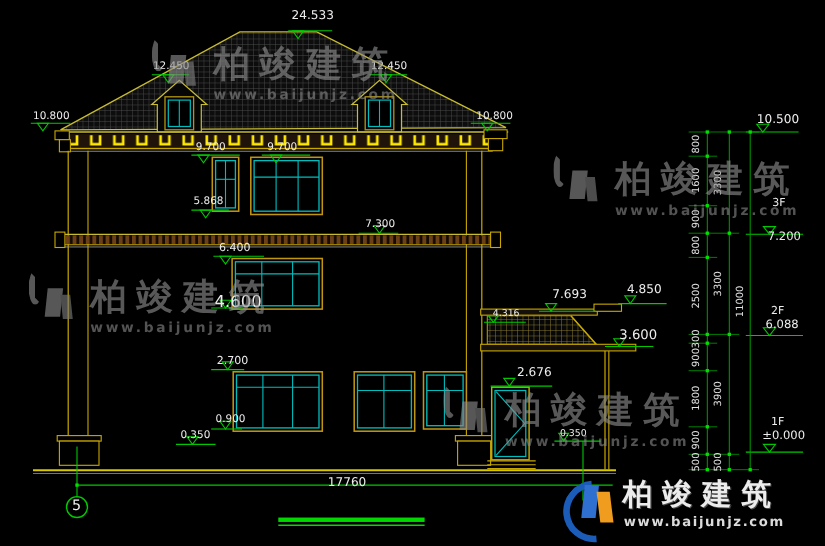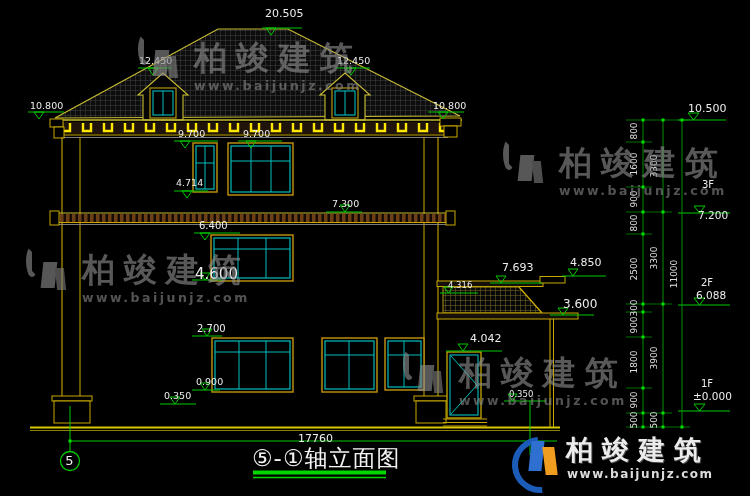--- a/index.html
+++ b/index.html
@@ -254,36 +254,36 @@
     <line x1="530" y1="401" x2="530" y2="455" stroke="#00c800" stroke-width="1"></line>
     <line x1="70" y1="441" x2="557" y2="441" stroke="#00c800" stroke-width="1"></line>
     <rect x="68.5" y="439.5" width="3" height="3" fill="#00e000"></rect>
     <rect x="528.5" y="439.5" width="3" height="3" fill="#00e000"></rect>
     <circle cx="70" cy="461" r="9.5" fill="none" stroke="#00c800" stroke-width="1.3"></circle>
     <rect x="253" y="470.5" width="133" height="4" fill="#00d800"></rect>
     <line x1="253" y1="477.5" x2="386" y2="477.5" stroke="#00d800" stroke-width="1.4"></line>
   </g>
 </svg>
 
-<span class="lbl" style="left:265px;top:8px;font-size:11px">20.505</span>
+<span class="lbl" style="left:265px;top:8px;font-size:11px">24.533</span>
 <span class="lbl" style="left:139px;top:56px;font-size:9.5px">12.450</span>
 <span class="lbl" style="left:337px;top:56px;font-size:9.5px">12.450</span>
 <span class="lbl" style="left:30px;top:101px;font-size:9.5px">10.800</span>
 <span class="lbl" style="left:433px;top:101px;font-size:9.5px">10.800</span>
 <span class="lbl" style="left:178px;top:129px;font-size:9.5px">9.700</span>
 <span class="lbl" style="left:243px;top:129px;font-size:9.5px">9.700</span>
-<span class="lbl" style="left:176px;top:178px;font-size:9.5px">4.714</span>
+<span class="lbl" style="left:176px;top:178px;font-size:9.5px">5.868</span>
 <span class="lbl" style="left:332px;top:199px;font-size:9.5px">7.300</span>
 <span class="lbl" style="left:199px;top:221px;font-size:10px">6.400</span>
 <span class="lbl" style="left:195px;top:267px;font-size:15px">4.600</span>
 <span class="lbl" style="left:197px;top:324px;font-size:10px">2.700</span>
 <span class="lbl" style="left:196px;top:377px;font-size:9.5px">0.900</span>
 <span class="lbl" style="left:164px;top:391px;font-size:9.5px">0.350</span>
 <span class="lbl" style="left:509px;top:390px;font-size:8.5px">0.350</span>
-<span class="lbl" style="left:470px;top:333px;font-size:11px">4.042</span>
+<span class="lbl" style="left:470px;top:333px;font-size:11px">2.676</span>
 <span class="lbl" style="left:502px;top:262px;font-size:11px">7.693</span>
 <span class="lbl" style="left:570px;top:257px;font-size:11px">4.850</span>
 <span class="lbl" style="left:448px;top:281px;font-size:8.5px">4.316</span>
 <span class="lbl" style="left:563px;top:298px;font-size:12px">3.600</span>
 <span class="lbl" style="left:688px;top:103px;font-size:11px">10.500</span>
 
 <span class="lbl" style="left:702px;top:180px;font-size:10px">3F</span>
 <span class="lbl" style="left:698px;top:210px;font-size:10.5px">7.200</span>
 <span class="lbl" style="left:701px;top:278px;font-size:10px">2F</span>
 <span class="lbl" style="left:696px;top:290px;font-size:10.5px">6.088</span>
@@ -301,21 +301,20 @@
 <span class="vlbl" style="left:634px;top:400px">900</span>
 <span class="vlbl" style="left:634px;top:420px">500</span>
 <span class="vlbl" style="left:654px;top:166px">3300</span>
 <span class="vlbl" style="left:654px;top:258px">3300</span>
 <span class="vlbl" style="left:654px;top:358px">3900</span>
 <span class="vlbl" style="left:654px;top:420px">500</span>
 <span class="vlbl" style="left:674px;top:274px">11000</span>
 
 <span class="lbl" style="left:298px;top:433px;font-size:11px">17760</span>
 <span class="bubble">5</span>
-<div class="titlebar">⑤-①轴立面图</div>
 
 <div class="wm" style="left:138px;top:40px">
   <span style="position:relative;width:46px;height:52px;display:inline-block"><span class="arc"></span><span class="bld"></span><span class="bld2"></span></span>
   <span class="txt">
         <div class="brand">柏竣建筑</div>
   <div class="url">www.baijunjz.com</div>
       </span>
 </div>
 <div class="wm" style="left:503px;top:145px">
   <span style="position:relative;width:46px;height:52px;display:inline-block"><span class="arc"></span><span class="bld"></span><span class="bld2"></span></span>

